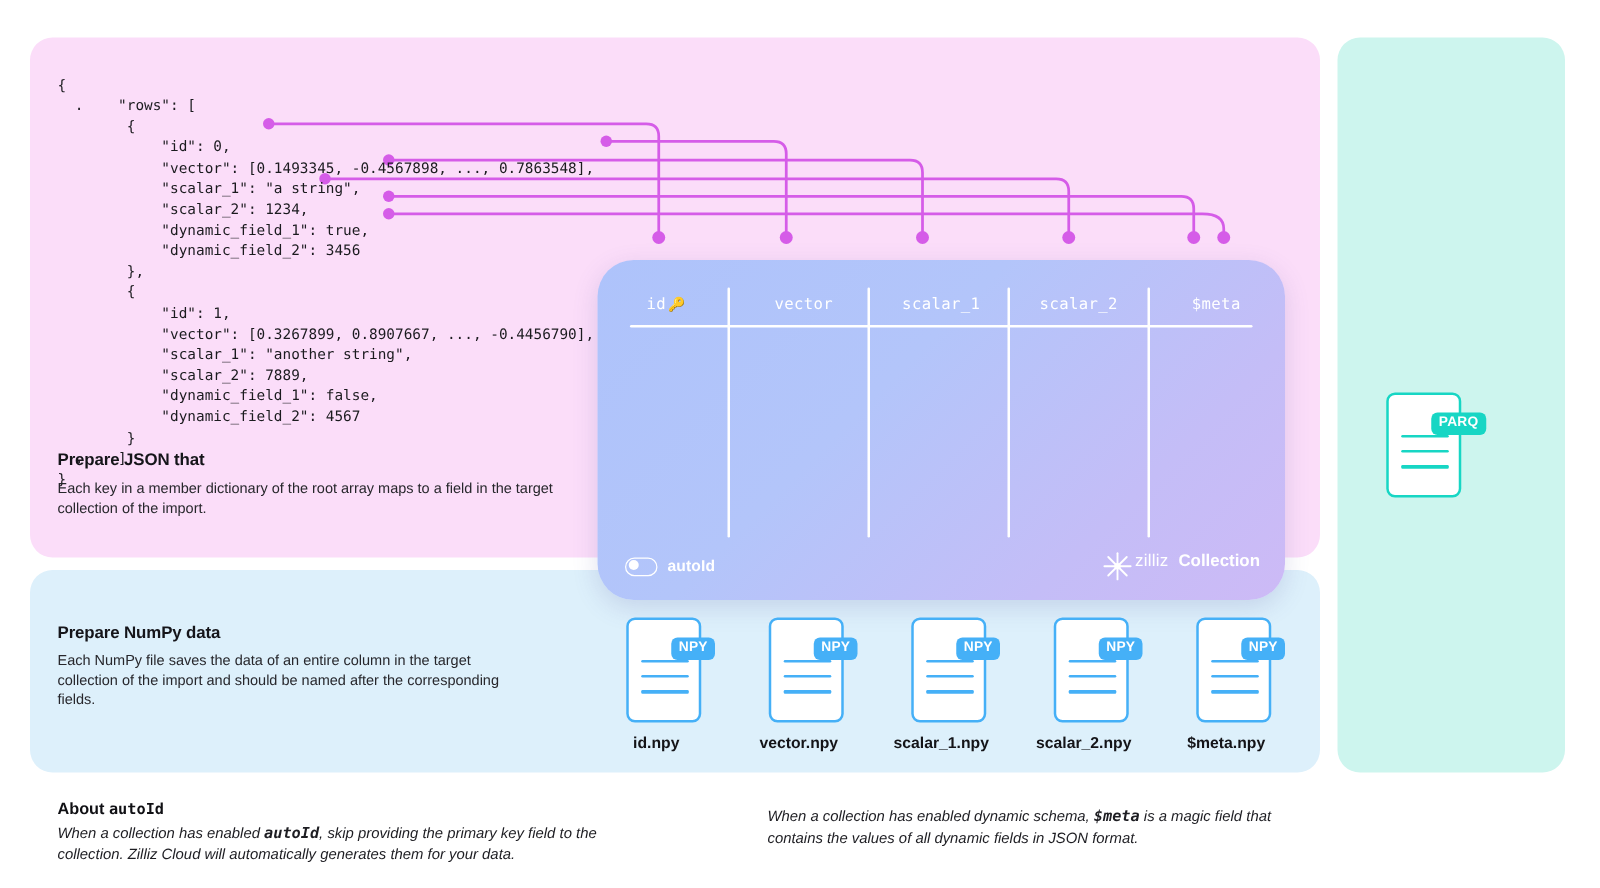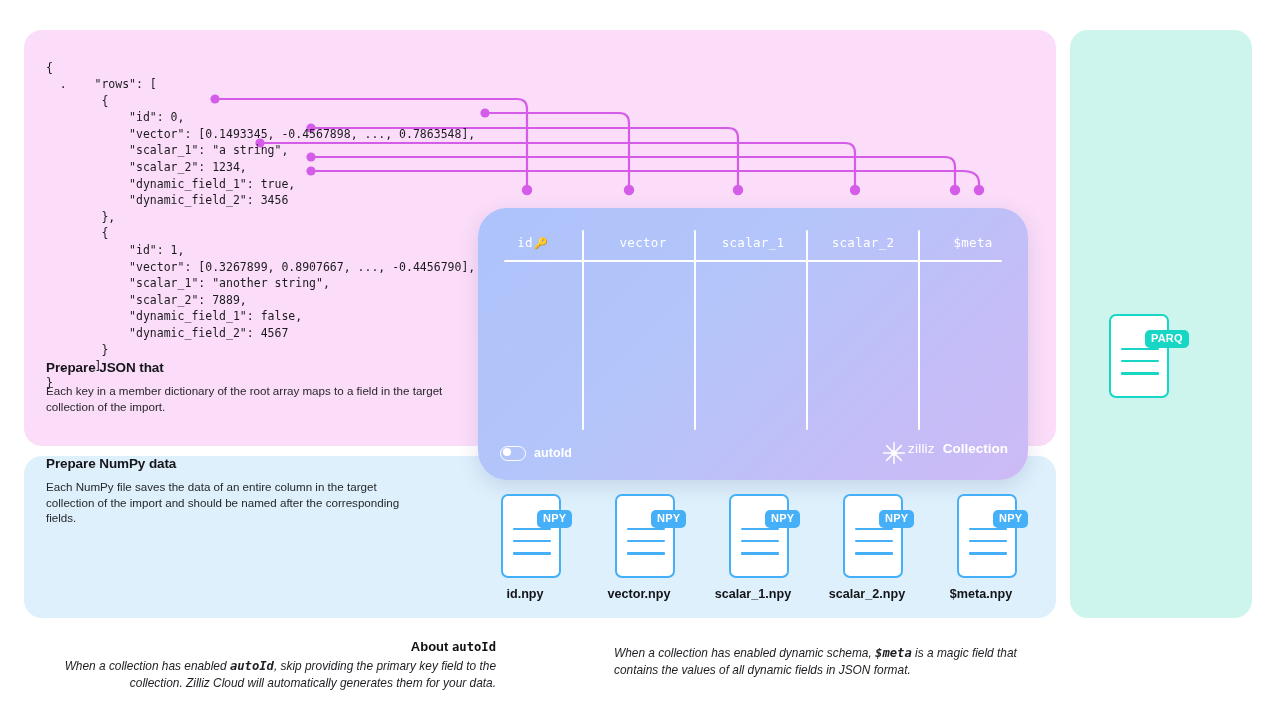--- a/index.html
+++ b/index.html
@@ -59,21 +59,21 @@
     color: #15151a;
     letter-spacing: -0.1px;
   }
   .caption p {
     margin: 0;
     font-size: 11.6px;
     line-height: 15.5px;
     color: #27272c;
   }
   #caption-json  { left: 46px; top: 360px; width: 400px; }
-  #caption-numpy { left: 46px; top: 456px; width: 360px; }
+  #caption-numpy { left: 46px; top: 498px; width: 360px; }
 
   
   #connectors {
     position: absolute;
     left: 0; top: 0;
     width: 1280px; height: 710px;
     pointer-events: none;
     z-index: 2;
   }
 
@@ -266,21 +266,21 @@
     font-weight: bold;
     font-size: 12.2px;
   }
   .footnote p {
     margin: 0;
     font-size: 11.9px;
     line-height: 16.5px;
     color: #1d1d22;
     font-style: italic;
   }
-  #footnote-autoid { left: 46px;  top: 639px; width: 450px; text-align: right; }
+  #footnote-autoid { left: 46px;  top: 639px; width: 450px; }
   #footnote-meta   { left: 614px; top: 645px; width: 430px; }
 </style>
 </head>
 <body>
 
 <div class="panel" id="panel-json"></div>
 <div class="panel" id="panel-numpy"></div>
 <div class="panel" id="panel-parquet"></div>
 
 <pre id="json-code">{

